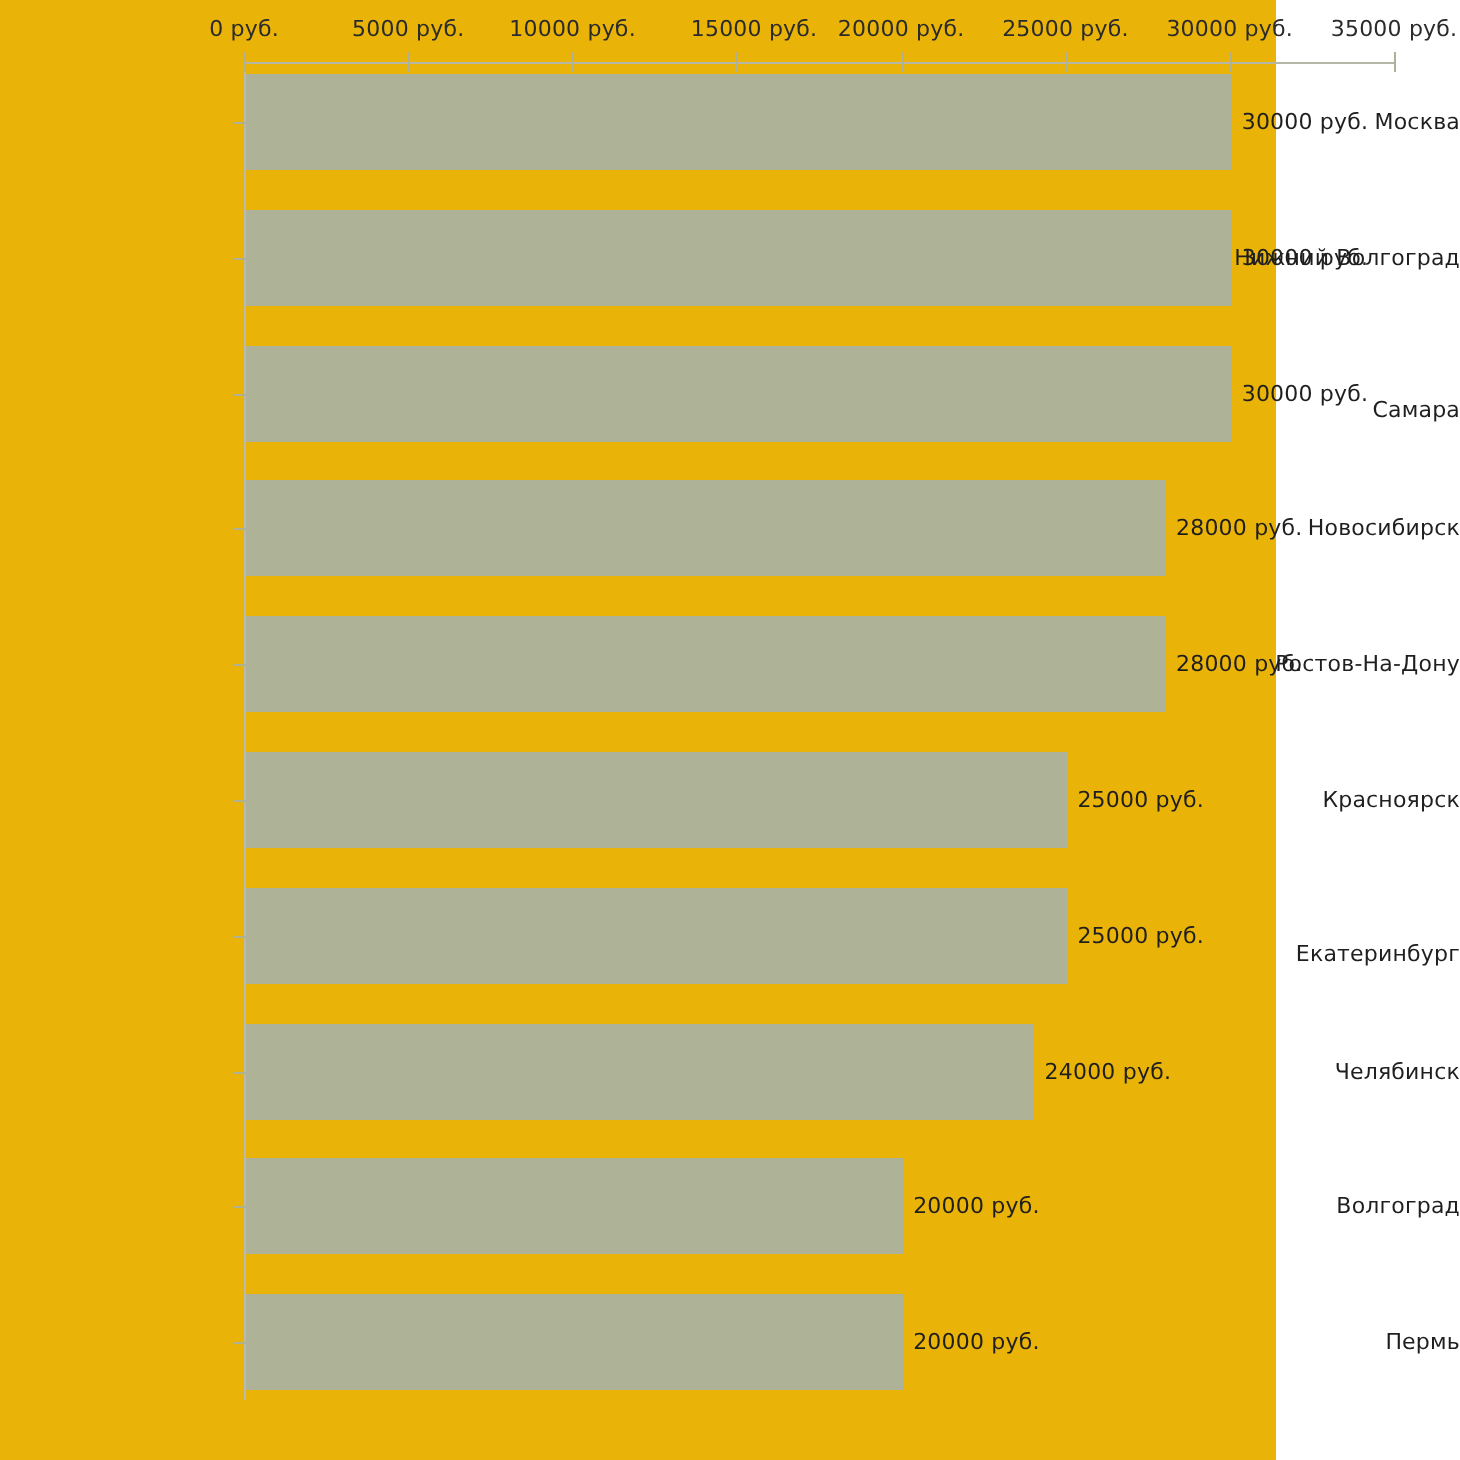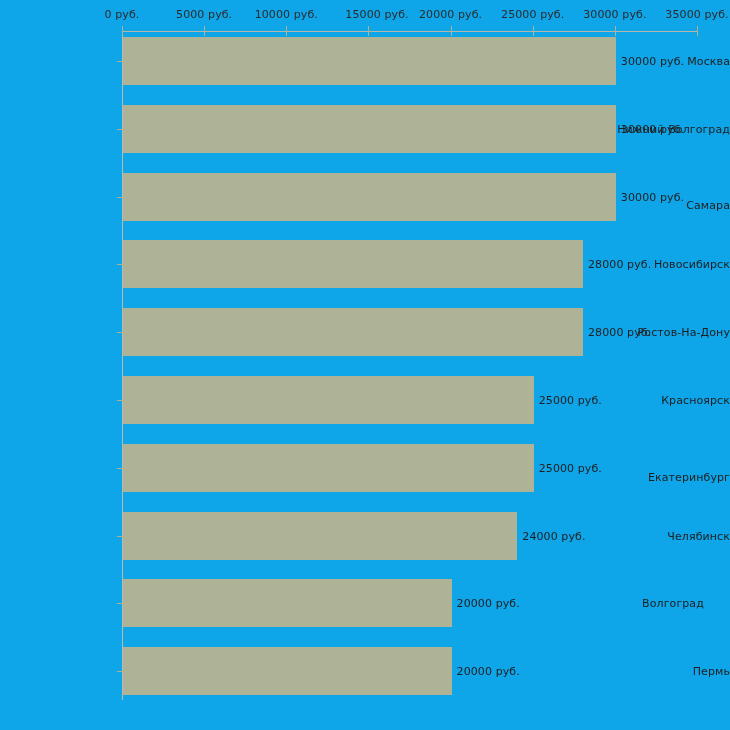--- a/index.html
+++ b/index.html
@@ -9,23 +9,23 @@
   }
   body {
     width: 730px;
     height: 730px;
     font-family: "DejaVu Sans", sans-serif;
     overflow: hidden;
   }
 
   #chart-root {
     position: relative;
-    width: 730px;
+    width: 638px;
     height: 730px;
-    background: #0ea5e9;
+    background: #eab308;
   }
 
   
   
   .plot-area {
     position: absolute;
     left: 0;
     top: 0;
     width: 730px;
     height: 730px;
@@ -143,21 +143,21 @@
       </div>
     <div id="cat-labels-layer">
         <div class="cat-label" style="top: 61px;">Москва</div>
         <div class="cat-label" style="top: 128.8px;">Нижний Волгоград</div>
         <div class="cat-label" style="top: 205px;">Самара</div>
         <div class="cat-label" style="top: 264.4px; padding-left: 40px;">Новосибирск</div>
         <div class="cat-label" style="top: 332.2px; padding-left: 16px;">Ростов-На-Дону</div>
         <div class="cat-label" style="top: 400px;">Красноярск</div>
         <div class="cat-label" style="top: 477px;">Екатеринбург</div>
         <div class="cat-label" style="top: 535.6px;">Челябинск</div>
-        <div class="cat-label" style="top: 603.4px; text-align: center;">Волгоград</div>
+        <div class="cat-label" style="top: 603.4px;">Волгоград</div>
         <div class="cat-label" style="top: 671.2px;">Пермь</div>
       </div>
     <div id="bars-layer">
         <div class="bar" style="top: 37px; height: 48px; width: 492.857px; background: rgb(174, 178, 150);"></div>
         <div class="bar" style="top: 104.8px; height: 48px; width: 492.857px; background: rgb(174, 178, 150);"></div>
         <div class="bar" style="top: 172.6px; height: 48px; width: 492.857px; background: rgb(174, 178, 150);"></div>
         <div class="bar" style="top: 240.4px; height: 48px; width: 460px; background: rgb(174, 178, 150);"></div>
         <div class="bar" style="top: 308.2px; height: 48px; width: 460px; background: rgb(174, 178, 150);"></div>
         <div class="bar" style="top: 376px; height: 48px; width: 410.714px; background: rgb(174, 178, 150);"></div>
         <div class="bar" style="top: 443.8px; height: 48px; width: 410.714px; background: rgb(174, 178, 150);"></div>

